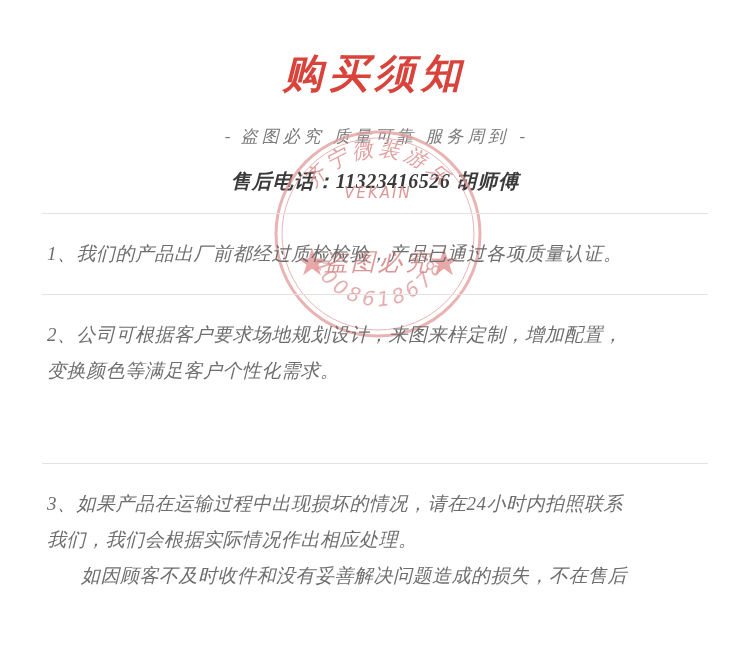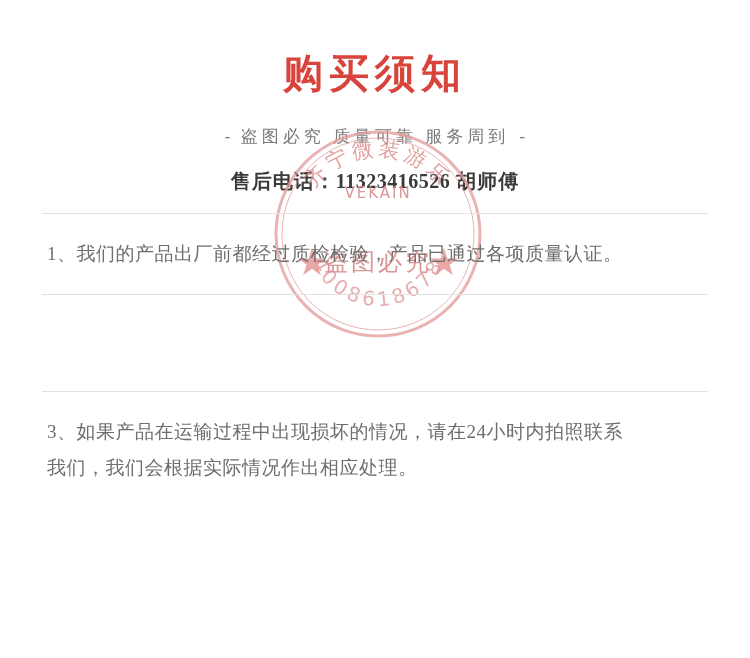--- a/index.html
+++ b/index.html
@@ -14,20 +14,21 @@
     color: #6b6b6b;
     overflow: hidden;
     position: relative;
   }
 
   .page {
     position: relative;
     width: 750px;
     height: 544px;
     box-sizing: border-box;
+    font-style: italic;
   }
 
   
   .title {
     text-align: center;
     color: #d8443b;
     font-size: 40px;
     font-weight: bold;
     letter-spacing: 6px;
     padding-top: 46px;
@@ -129,28 +130,33 @@
   <div class="items">
 
     <div class="rule gap-1"></div>
 
     <div class="item">
       <p>1、我们的产品出厂前都经过质检检验，产品已通过各项质量认证。</p>
     </div>
 
     <div class="rule"></div>
 
+    <div class="item">
+      <p>2、公司可根据客户要求场地规划设计，来图来样定制，增加配置，</p>
+      <p>变换颜色等满足客户个性化需求。</p>
+    </div>
 
     <div class="spacer-big"></div>
 
     <div class="rule"></div>
 
     <div class="item">
       <p>3、如果产品在运输过程中出现损坏的情况，请在24小时内拍照联系</p>
       <p>我们，我们会根据实际情况作出相应处理。</p>
+      <p class="indent">如因顾客不及时收件和没有妥善解决问题造成的损失，不在售后</p>
     </div>
 
     <div class="spacer-mid"></div>
 
   </div>
 
   <div class="stamp">
     <svg width="212" height="212" viewBox="0 0 212 212" xmlns="http://www.w3.org/2000/svg">
       <defs>
         <path id="arcTop" d="M 28,106 A 78,78 0 0 1 184,106" fill="none"></path>

